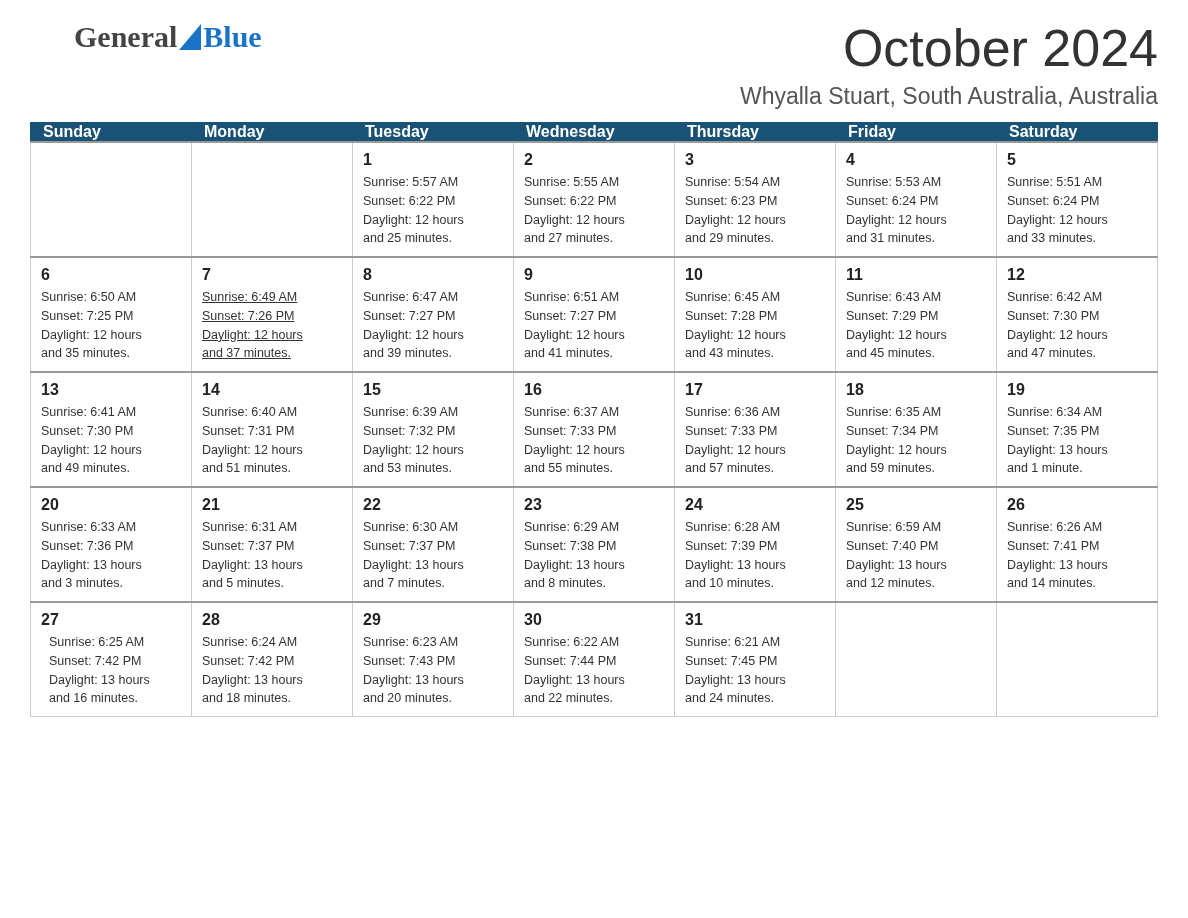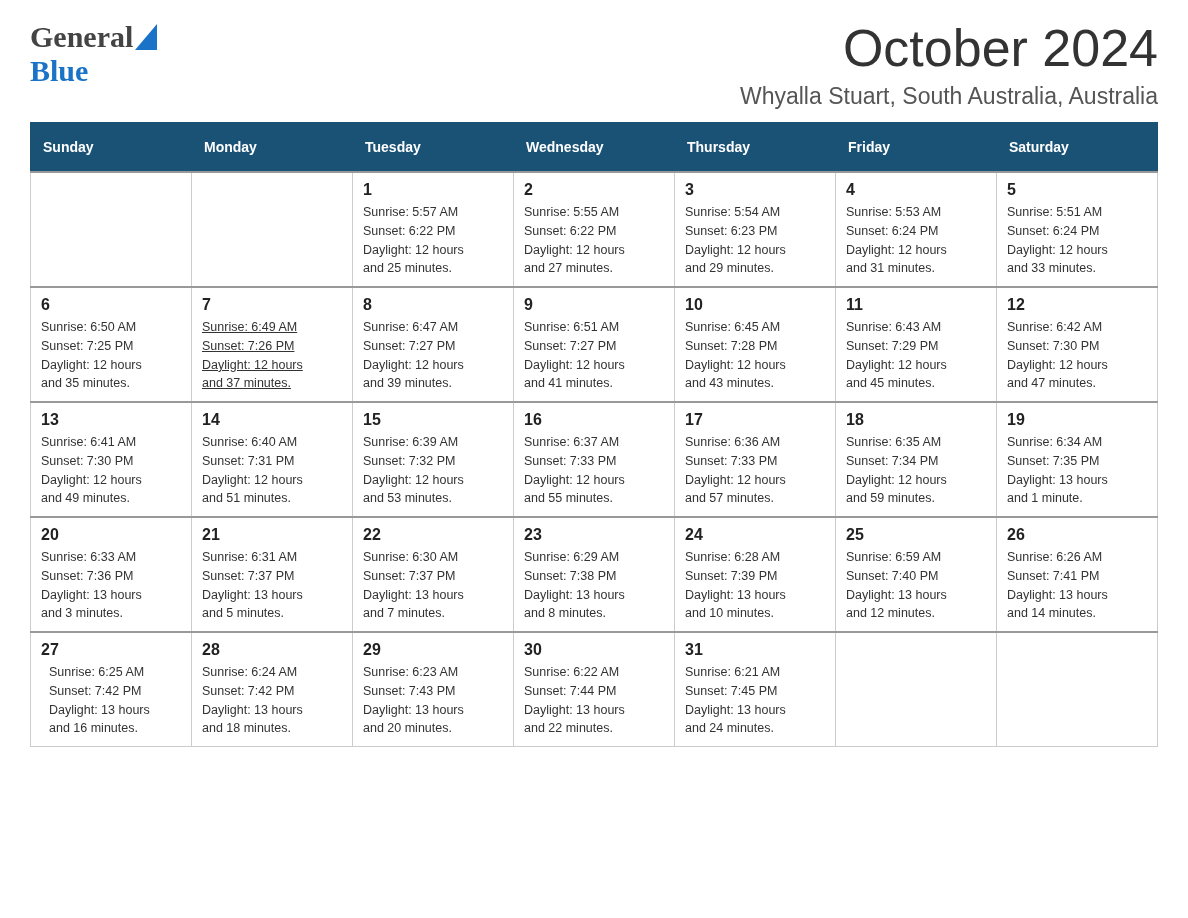--- a/index.html
+++ b/index.html
@@ -12,22 +12,23 @@
       padding: 20px 30px;
     }
     .header-row {
       display: flex;
       justify-content: space-between;
       align-items: flex-start;
       margin-bottom: 6px;
     }
     .logo-area {
       display: flex;
-      flex-direction: column;
-      align-items: flex-start;
+      flex-direction: row;
+      align-items: center;
+      margin-left: 44px;
     }
     .title-area {
       text-align: right;
     }
     .calendar-title {
       font-size: 52px;
       font-weight: 300;
       color: #333;
       line-height: 1.1;
     }
@@ -37,23 +38,23 @@
       margin-top: 6px;
     }
     .calendar-table {
       width: 100%;
       border-collapse: collapse;
       margin-top: 12px;
     }
     .calendar-table th {
       background-color: #1a5276;
       color: #fff;
-      font-size: 14px;
+      font-size: 16px;
       font-weight: 600;
-      padding: 16px 12px;
+      padding: 0 12px;
       text-align: left;
       border: 1px solid #1a5276;
     }
     .calendar-table td {
       vertical-align: top;
       padding: 8px 10px;
       border: 1px solid #ccc;
       width: 14.28%;
       font-size: 13px;
       color: #333;

